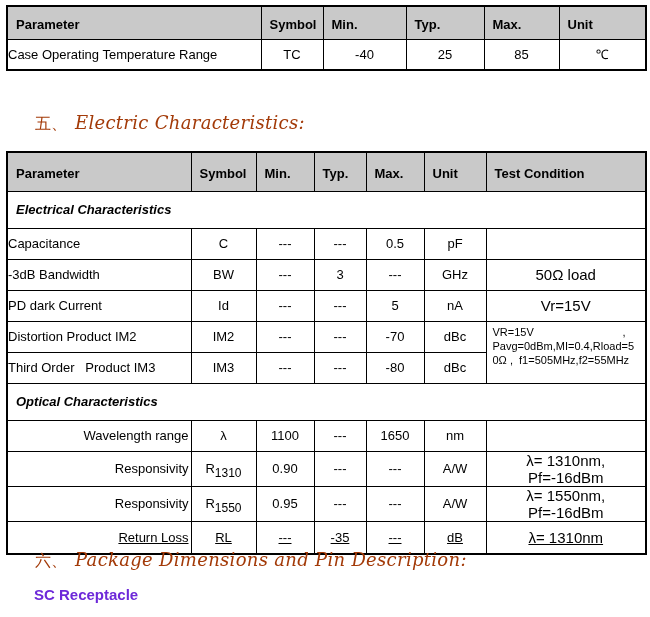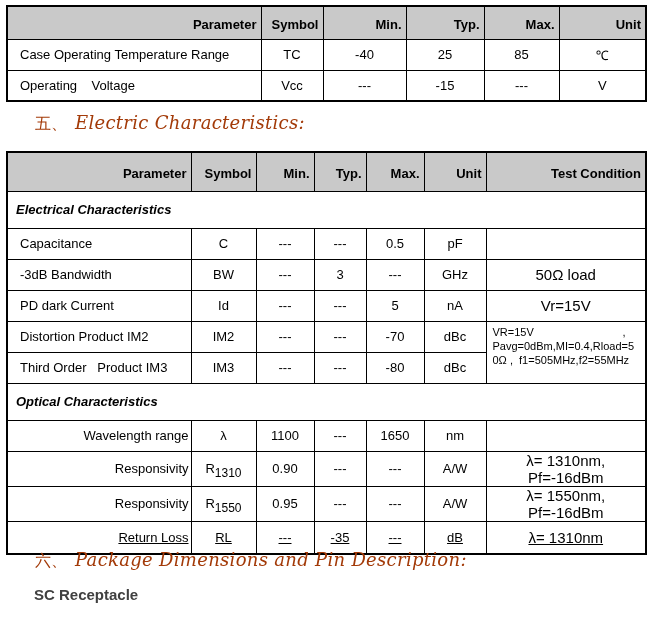--- a/index.html
+++ b/index.html
@@ -27,28 +27,28 @@
   #table1 { top: 5px; }
   #table2 { top: 151px; }
   .spec th, .spec td {
     border: 1px solid #000;
     overflow: hidden;
     font-size: 13px;
     vertical-align: middle;
   }
   .spec th {
     background: var(--header-bg);
-    text-align: right;
+    text-align: left;
     font-weight: bold;
     padding: 4px 4px 0 8px;
   }
   .spec td { text-align: center; padding: 0 2px; }
   td.param {
     text-align: left;
-    padding-left: 12px;
+    padding-left: 0;
     white-space: pre-wrap;
   }
   td.param-center { text-align: right; white-space: pre-wrap; padding-left: 32px; }
   td.section-row {
     text-align: left;
     padding-left: 8px;
     font-weight: bold;
     font-style: italic;
   }
   td.test { font-size: 15px; }
@@ -80,21 +80,21 @@
     letter-spacing: 0.3px;
   }
   #heading5 { top: 112px; }
   #heading6 { top: 549px; }
   .subsection-title {
     position: absolute;
     left: 34px;
     top: 586px;
     font-weight: bold;
     font-size: 15px;
-    color: #404040;
+    color: #6d28d9;
   }
   tr.h33 { height: 33px; }
   tr.h31 { height: 31px; }
   tr.h39 { height: 39px; }
   tr.h37 { height: 37px; padding-left: 24px; }
   tr.h33b { height: 33px; text-decoration: underline; }
 </style>
 </head>
 <body>
 
@@ -118,28 +118,20 @@
         <th>Max.</th>
         <th>Unit</th>
       </tr>
       <tr class="h31">
         <td class="param">Case Operating Temperature Range</td>
         <td>TC</td>
         <td>-40</td>
         <td>25</td>
         <td>85</td>
         <td>℃</td>
-      </tr>
-      <tr class="h31">
-        <td class="param">Operating    Voltage</td>
-        <td>Vcc</td>
-        <td>---</td>
-        <td>-15</td>
-        <td>---</td>
-        <td>V</td>
       </tr>
     </tbody>
   </table>
 
   <div class="heading" id="heading5">
     <span class="num">五、</span><span class="titl">Electric Characteristics:</span>
   </div>
 
   <table class="spec" id="table2">
     <colgroup>

